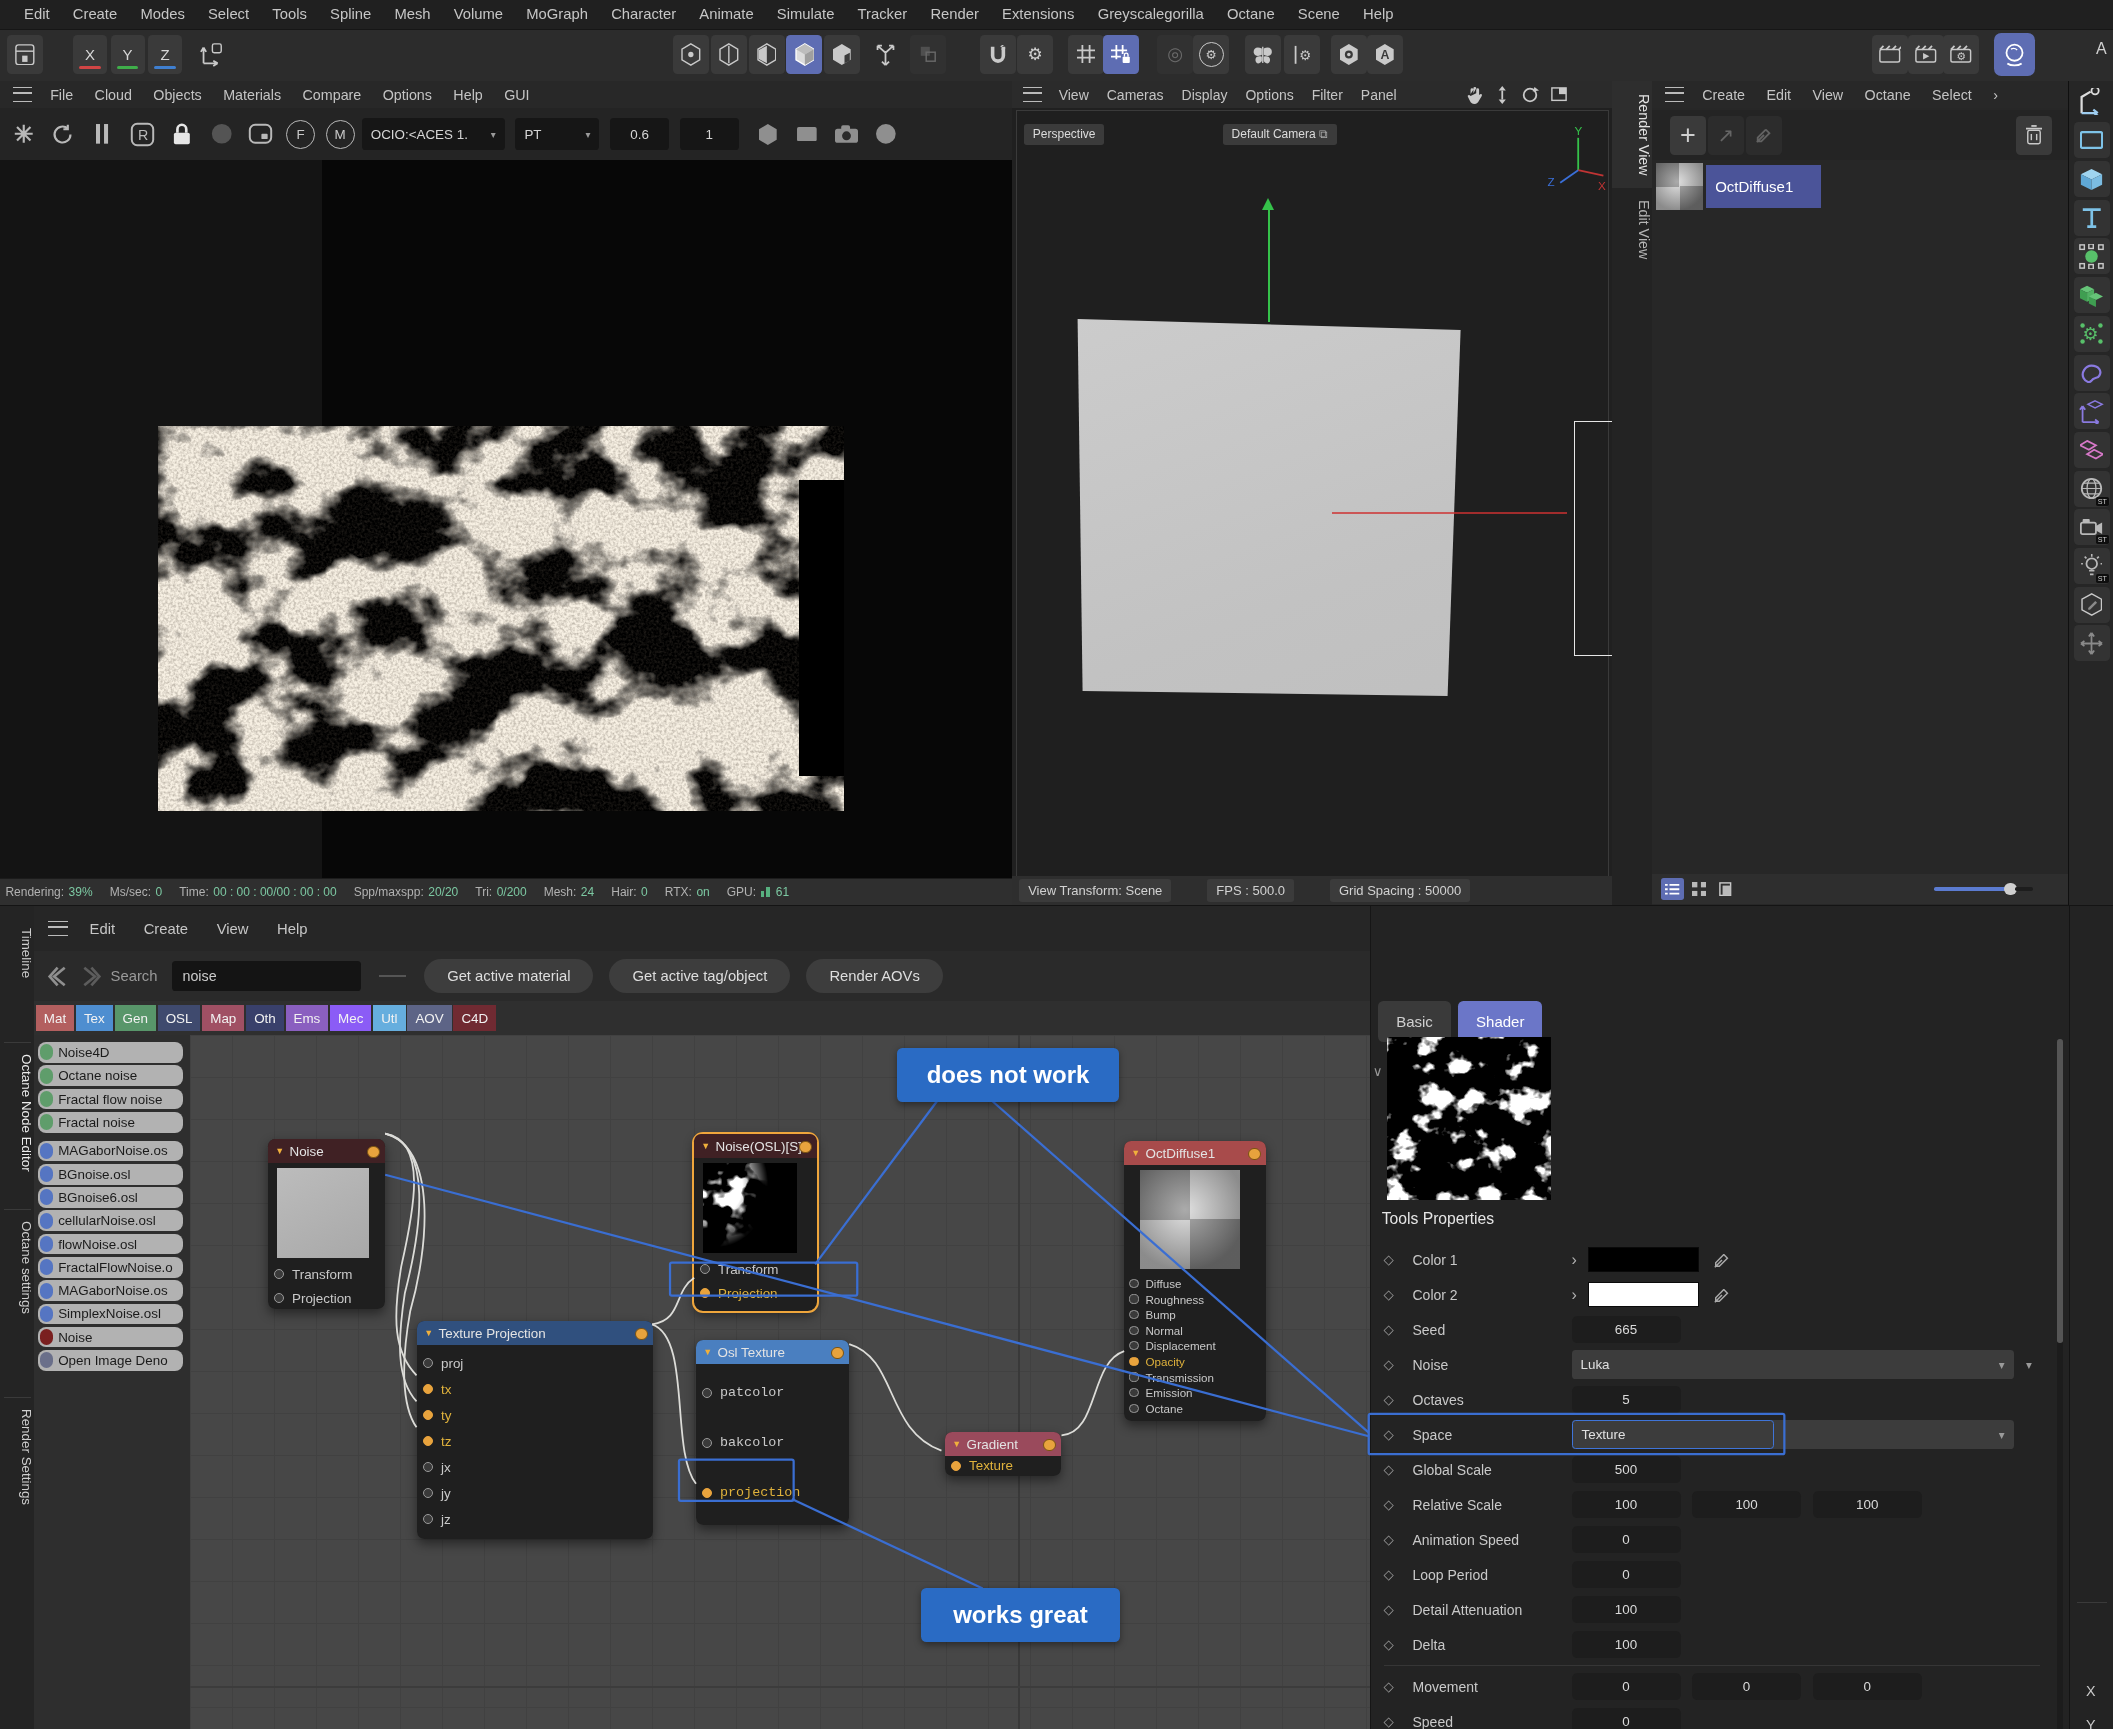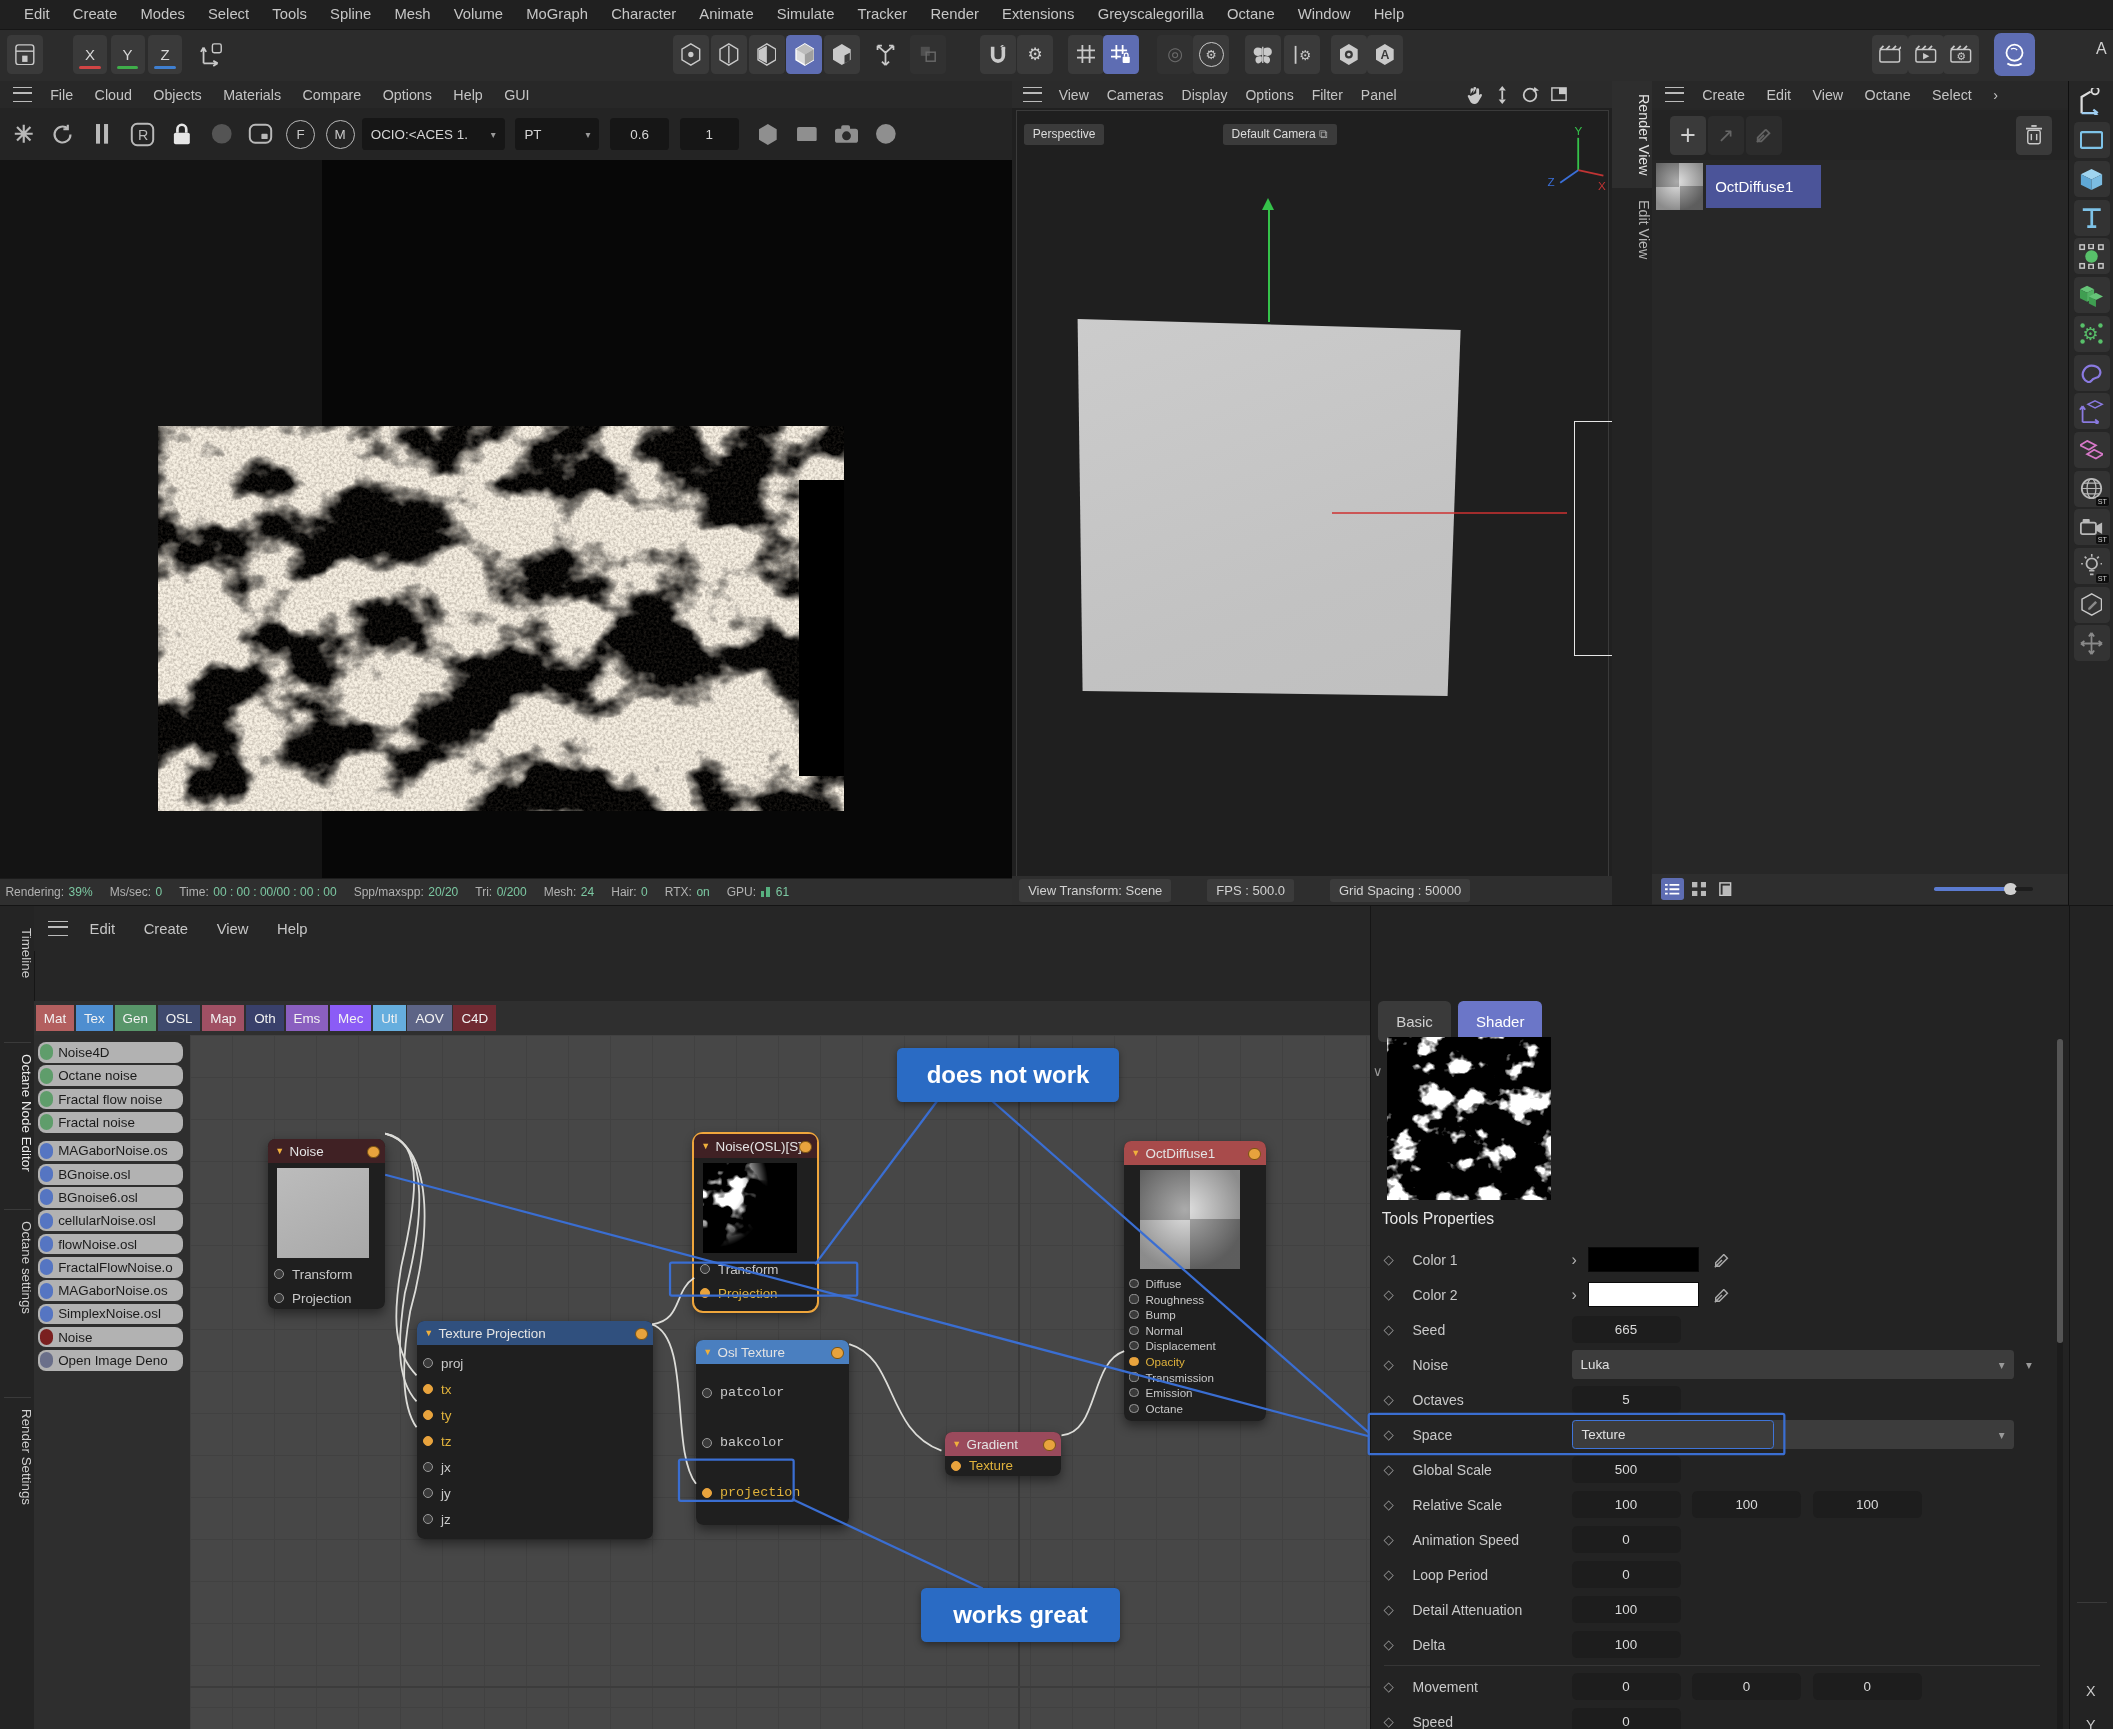--- a/index.html
+++ b/index.html
@@ -187,21 +187,21 @@
       <span class="mitem">Volume</span>
       <span class="mitem">MoGraph</span>
       <span class="mitem">Character</span>
       <span class="mitem">Animate</span>
       <span class="mitem">Simulate</span>
       <span class="mitem">Tracker</span>
       <span class="mitem">Render</span>
       <span class="mitem">Extensions</span>
       <span class="mitem">Greyscalegorilla</span>
       <span class="mitem">Octane</span>
-      <span class="mitem">Window</span>
+      <span class="mitem">Scene</span>
       <span class="mitem">Help</span>
     </div>
 
   <div id="toolbar" class="abs">
     <span class="tile abs" style="left:7.2px;top:5.4px">
       <svg width="19.7" height="21.5" viewBox="0 0 22 24">
           <rect x="1" y="1" width="20" height="22" rx="3" class="hexi"></rect>
           <line x1="1" y1="8" x2="21" y2="8" class="hexi"></line>
           <rect x="8" y="13" width="6" height="7" fill="#c9c9c9"></rect>
         </svg>
@@ -780,20 +780,40 @@
       <span class="vlab" style="top:503px">Render Settings</span>
     </div>
 
     <div id="ne-menu">
       <span class="burger"></span>
       <span class="row">
           <span class="mitem">Edit</span>
           <span class="mitem">Create</span>
           <span class="mitem">View</span>
           <span class="mitem">Help</span>
+        </span>
+    </div>
+    <div id="ne-search">
+      <span class="ico" style="margin:0 5.4px">
+          <svg width="23" height="23" viewBox="0 0 26 26">
+            <path d="M20 3L8 13l12 10M12 3L3 13l9 10" stroke="#8f8f8f" stroke-width="3" fill="none"></path>
+          </svg>
+        </span>
+      <span class="ico" style="margin:0 9px 0 3.6px;opacity:.5">
+          <svg width="23" height="23" viewBox="0 0 26 26">
+            <path d="M6 3l12 10L6 23M14 3l9 10-9 10" stroke="#8f8f8f" stroke-width="3" fill="none"></path>
+          </svg>
+        </span>
+      <span style="font-size:14.8px;color:#9a9a9a;margin-right:14.3px">Search</span>
+      <input id="ne-input" value="noise" style="">
+      <span style="width:27px;height:1.8px;background:#555;margin:0 18px"></span>
+      <span class="row">
+          <button class="pillbtn">Get active material</button>
+          <button class="pillbtn">Get active tag/object</button>
+          <button class="pillbtn">Render AOVs</button>
         </span>
     </div>
     <div id="ne-chips">
 
     <span class="chip" style="background: rgb(179, 95, 95);">Mat</span>
         <span class="chip" style="background: rgb(78, 142, 208);">Tex</span>
         <span class="chip" style="background: rgb(88, 150, 106);">Gen</span>
         <span class="chip" style="background: rgb(63, 74, 110);">OSL</span>
         <span class="chip" style="background: rgb(160, 80, 100);">Map</span>
         <span class="chip" style="background: rgb(57, 64, 107);">Oth</span>

